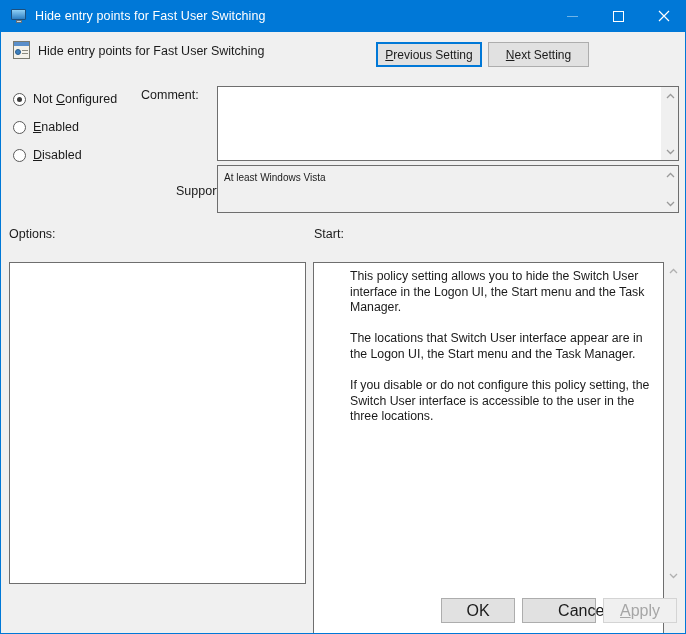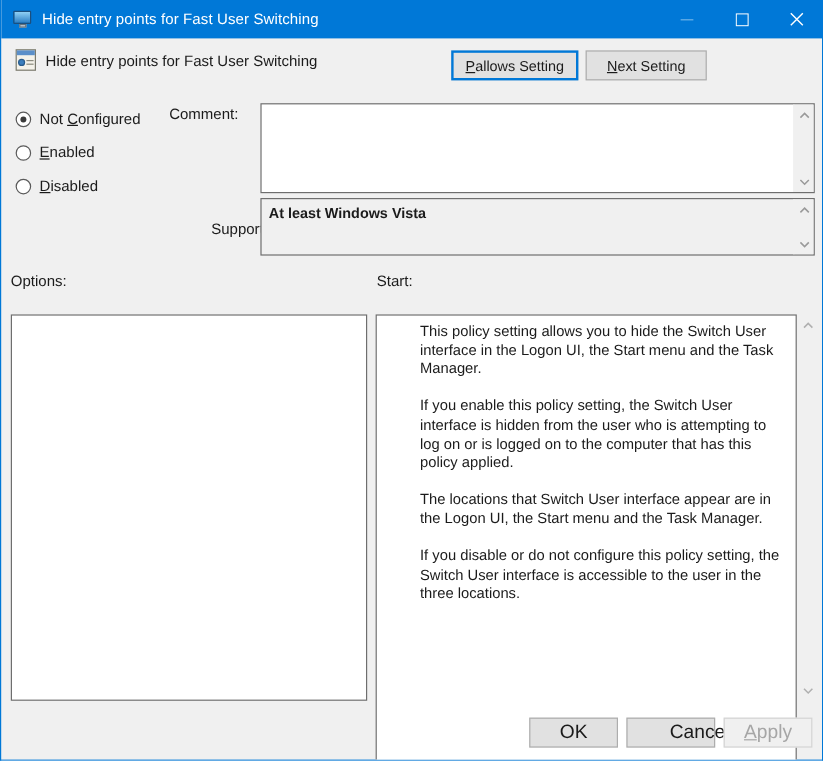--- a/index.html
+++ b/index.html
@@ -184,25 +184,24 @@
   }
   .textbox {
     position: absolute;
     border: 1px solid #6e6e6e;
     box-sizing: border-box;
     background: #ffffff;
     overflow: hidden;
   }
   .textbox.readonly { background: #f0f0f0; }
   .textbox .content {
-    font-size: 12px;
+    font-size: 10px;
     color: #1b1b1b;
     padding: 4px 6px;
     line-height: 16px;
-    font-weight: bold;
   }
   .sbar {
     position: absolute;
     right: 0; top: 0;
     width: 17px;
     height: 100%;
     background: #f0f0f0;
     border-left: 1px solid #f0f0f0;
     display: flex;
     flex-direction: column;
@@ -301,21 +300,21 @@
     <div class="doc-icon">
       <div class="body"></div>
       <div class="topbar"></div>
       <div class="dot"></div>
       <div class="ln" style="top:9px;"></div>
       <div class="ln" style="top:12px;"></div>
     </div>
     <div class="header-title">Hide entry points for Fast User Switching</div>
     <div class="nav-btn" id="prev-setting">
         <span class="acc">P</span>
-        <span>allows Setting</span>
+        <span>revious Setting</span>
       </div>
     <div class="nav-btn" id="next-setting">
         <span class="acc">N</span>
         <span>ext Setting</span>
       </div>
   </div>
 
   <div class="radio-row" style="top:92px;">
     <span class="radio checked"></span>
     <span><span>Not </span><span class="acc">C</span><span>onfigured</span></span>
@@ -363,21 +362,20 @@
     </div>
   </div>
 
   <div class="pane-label" style="left:8px; top:227px;">Options:</div>
   <div class="bigbox" style="left:8px; top:262px; width:297px; height:322px;"></div>
 
   <div class="pane-label" style="left:313px; top:227px;">Start:</div>
   <div class="bigbox" style="left:312px; top:262px; width:351px; height:378px;padding-left:29px;">
     <div class="help-text">
       <p>This policy setting allows you to hide the Switch User interface in the Logon UI, the Start menu and the Task Manager.</p>
-      <p>If you enable this policy setting, the Switch User interface is hidden from the user who is attempting to log on or is logged on to the computer that has this policy applied.</p>
       <p>The locations that Switch User interface appear are in the Logon UI, the Start menu and the Task Manager.</p>
       <p>If you disable or do not configure this policy setting, the Switch User interface is accessible to the user in the three locations.</p>
     </div>
   </div>
   <div class="sbar standalone" style="left:664px; top:262px; width:17px; height:322px;">
     <div class="sb-arrow">
       <svg width="9" height="6" viewBox="0 0 9 6">
           <path d="M1 5 L4.5 1.5 L8 5" stroke="#b0b0b0" stroke-width="1.3" fill="none"></path>
         </svg>
     </div>

